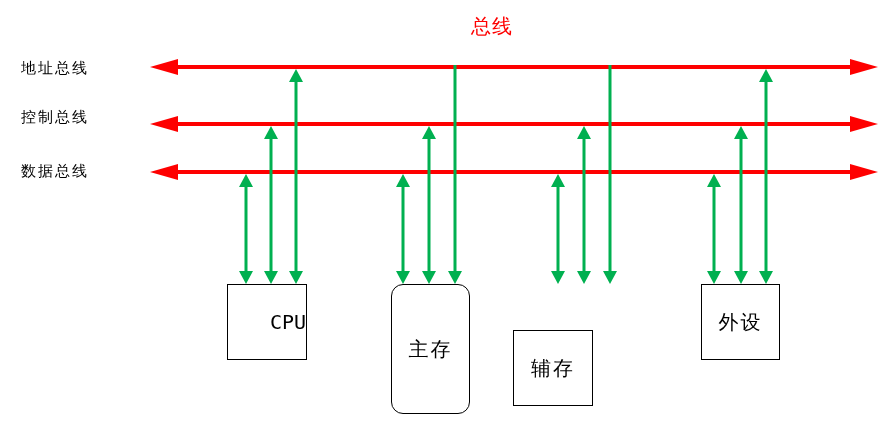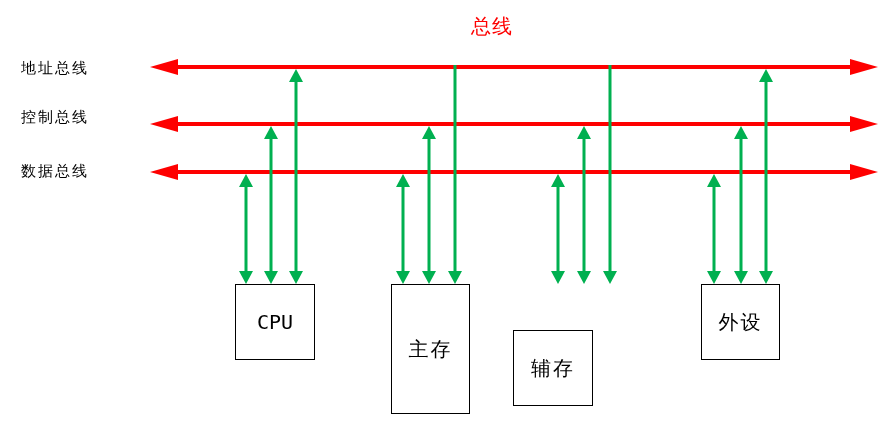--- a/index.html
+++ b/index.html
@@ -99,24 +99,24 @@
       <div class="bus-head-left" style="top: 59px;"></div>
       <div class="bus-head-right" style="top: 59px;"></div>
       <div class="bus-label" style="top: 117px;">控制总线</div>
       <div class="bus-shaft" style="top: 122px;"></div>
       <div class="bus-head-left" style="top: 116px;"></div>
       <div class="bus-head-right" style="top: 116px;"></div>
       <div class="bus-label" style="top: 171px;">数据总线</div>
       <div class="bus-shaft" style="top: 170px;"></div>
       <div class="bus-head-left" style="top: 164px;"></div>
       <div class="bus-head-right" style="top: 164px;"></div>
-      <div class="device-box" style="left: 235px; top: 284px; width: 80px; height: 76px;">
+      <div class="device-box" style="left: 227px; top: 284px; width: 80px; height: 76px; justify-content: flex-end;">
         <span class="device-label mono">CPU</span>
       </div>
-      <div class="device-box" style="left: 391px; top: 284px; width: 79px; height: 130px;">
+      <div class="device-box" style="left: 391px; top: 284px; width: 79px; height: 130px; border-radius: 12px;">
         <span class="device-label">主存</span>
       </div>
       <div class="device-box" style="left: 513px; top: 284px; width: 80px; height: 76px; margin-top: 46px;">
         <span class="device-label">辅存</span>
       </div>
       <div class="device-box" style="left: 701px; top: 284px; width: 79px; height: 76px; justify-content: center;">
         <span class="device-label">外设</span>
       </div>
       <div class="conn-arrow" style="left: 239px; top: 174px; height: 110px;">
         <div class="arrow-head-up"></div>

